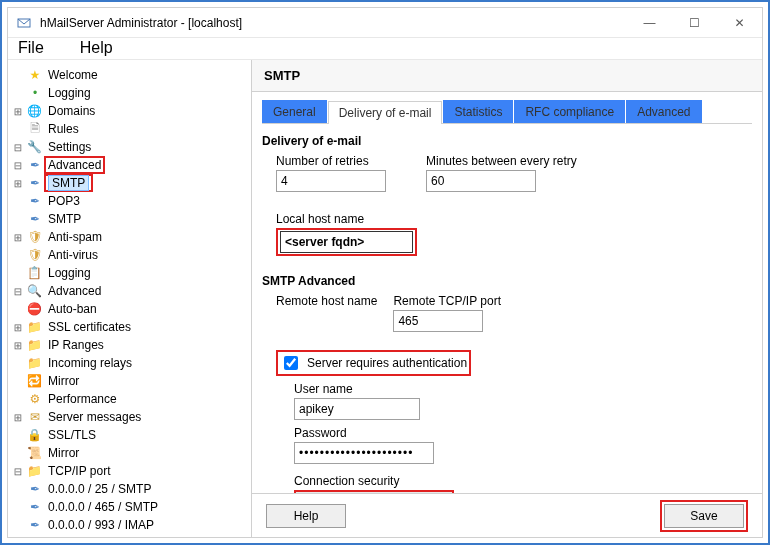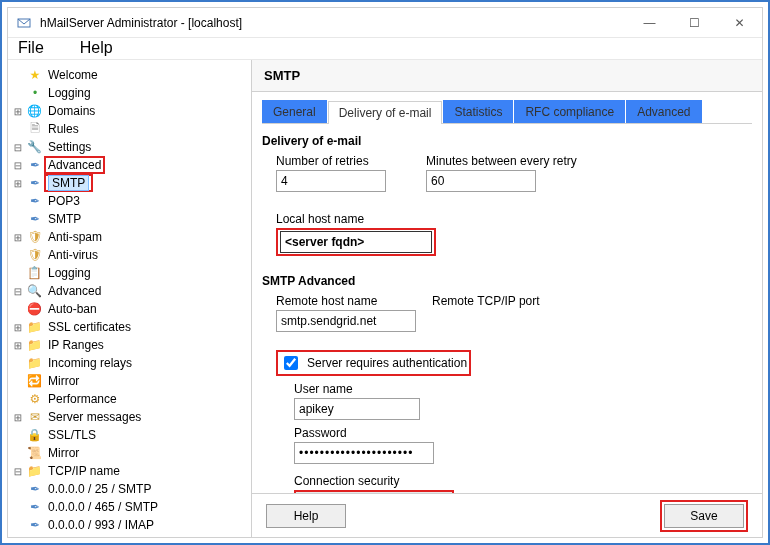--- a/index.html
+++ b/index.html
@@ -366,21 +366,21 @@
                         <div class="node">
                           <span class="exp"></span>
                           <span class="ic" style="color:#888">📜</span>
                           <span class="lbl">Mirror</span>
                         </div>
                       </li>
                   <li>
                     <div class="node">
                           <span class="exp">⊟</span>
                           <span class="ic" style="color:#e2b24a">📁</span>
-                          <span class="lbl">TCP/IP name</span>
+                          <span class="lbl">TCP/IP port</span>
                         </div>
                     <ul class="kids">
                       <li>
                             <div class="node">
                               <span class="exp"></span>
                               <span class="ic" style="color:#4f86c6">✒</span>
                               <span class="lbl">0.0.0.0 / 25 / SMTP</span>
                             </div>
                           </li>
                       <li>
@@ -437,34 +437,34 @@
             <div class="field">
               <span class="field-label">Minutes between every retry</span>
               <input type="text" style="width: 110px;" value="60">
             </div>
           </div>
 
           <div class="row" style="margin-top:20px">
             <div class="field">
               <span class="field-label">Local host name</span>
               <span class="box-red box-red-pad" style="display:inline-block">
-                <input type="text" style="width: 152px; font-weight: 700; border: 1px solid rgb(51, 51, 51);" value="&lt;server fqdn&gt;">
+                <input type="text" style="width: 133px; font-weight: 700; border: 1px solid rgb(51, 51, 51);" value="&lt;server fqdn&gt;">
               </span>
             </div>
           </div>
 
           <div class="section-title" style="margin-top:18px">SMTP Advanced</div>
 
           <div class="row">
             <div class="field">
               <span class="field-label">Remote host name</span>
-              <input class="box-red" type="text" style="width: 140px;" value="smtp.sendgrid.net">
             </div>
             <div class="field" style="margin-left:-24px">
               <span class="field-label">Remote TCP/IP port</span>
+              <input class="box-red" type="text" style="width: 90px;" value="465">
             </div>
           </div>
 
           <div class="row">
             <span class="box-red box-red-pad chk-row" style="margin-top:16px">
               <input type="checkbox" checked="" style="">
               <span>Server requires authentication</span>
             </span>
           </div>
 

